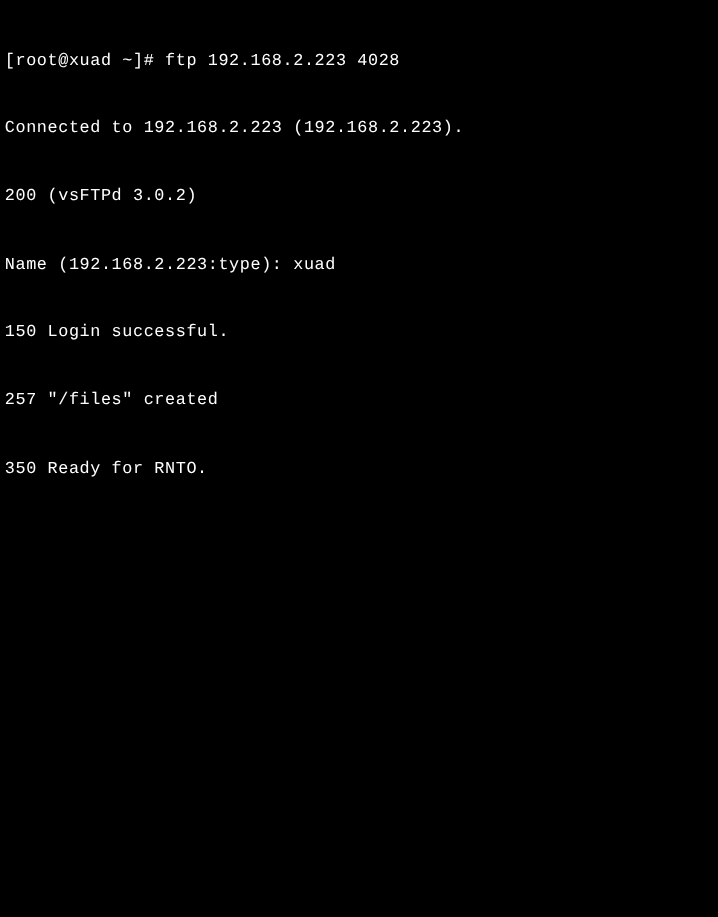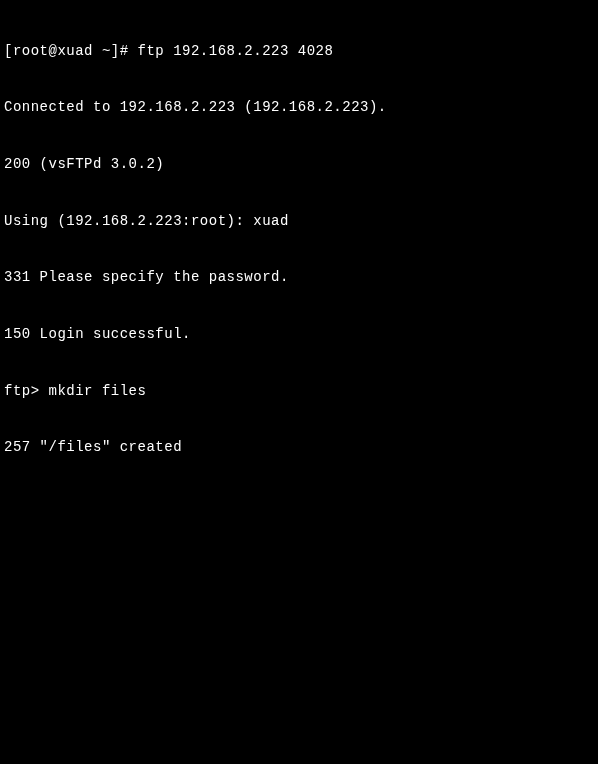--- a/index.html
+++ b/index.html
@@ -24,25 +24,24 @@
       display: block;
     }
   </style>
 </head>
 <body>
 
 <div class="terminal">
   <span class="line">[root@xuad ~]# ftp 192.168.2.223 4028</span>
   <span class="line">Connected to 192.168.2.223 (192.168.2.223).</span>
   <span class="line">200 (vsFTPd 3.0.2)</span>
-  <span class="line">Using (192.168.2.223:root): xuad</span>
-  <span class="line">331 Please specify the password.</span>
+  <span class="line">Name (192.168.2.223:type): xuad</span>
   <span class="line">150 Login successful.</span>
-  <span class="line">ftp&gt; mkdir files</span>
   <span class="line">257 "/files" created</span>
+  <span class="line">350 Ready for RNTO.</span>
   
   
   
   
   
   
   
   
   
   

